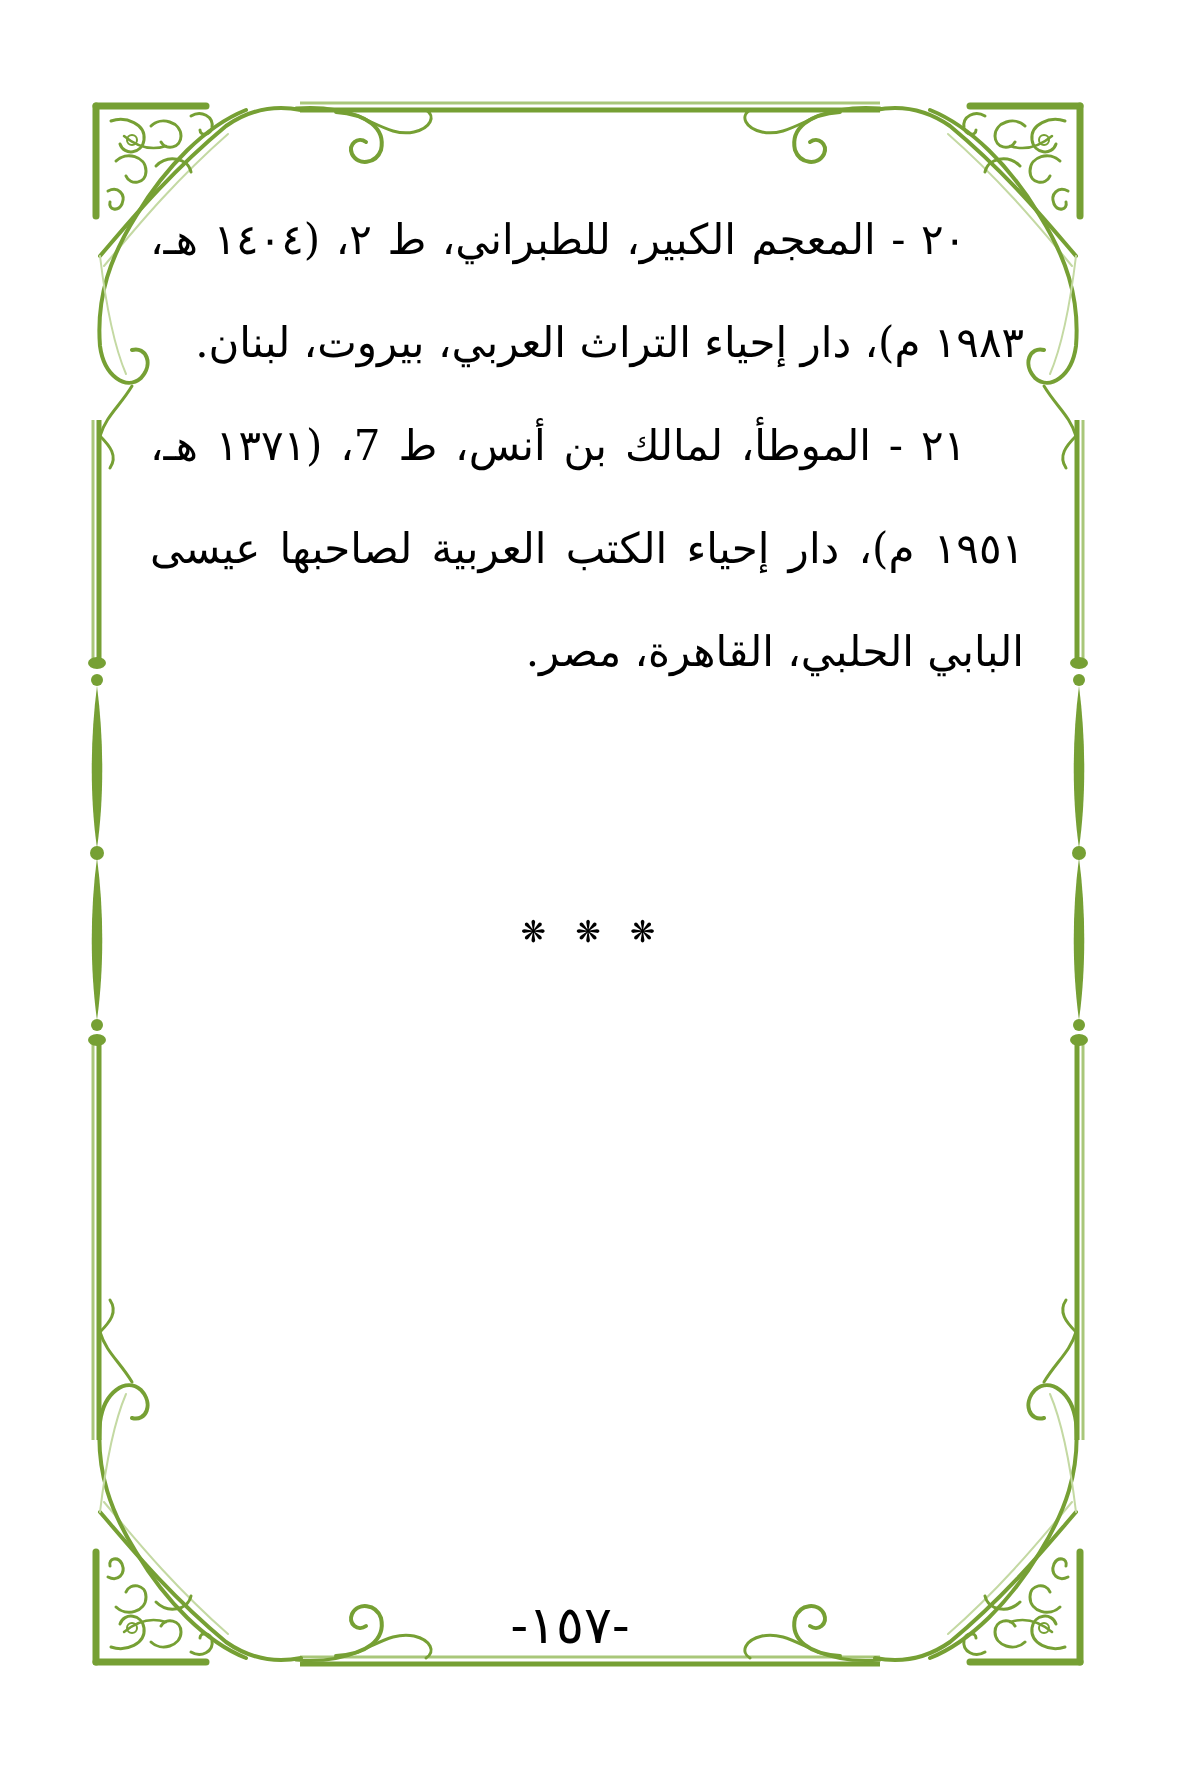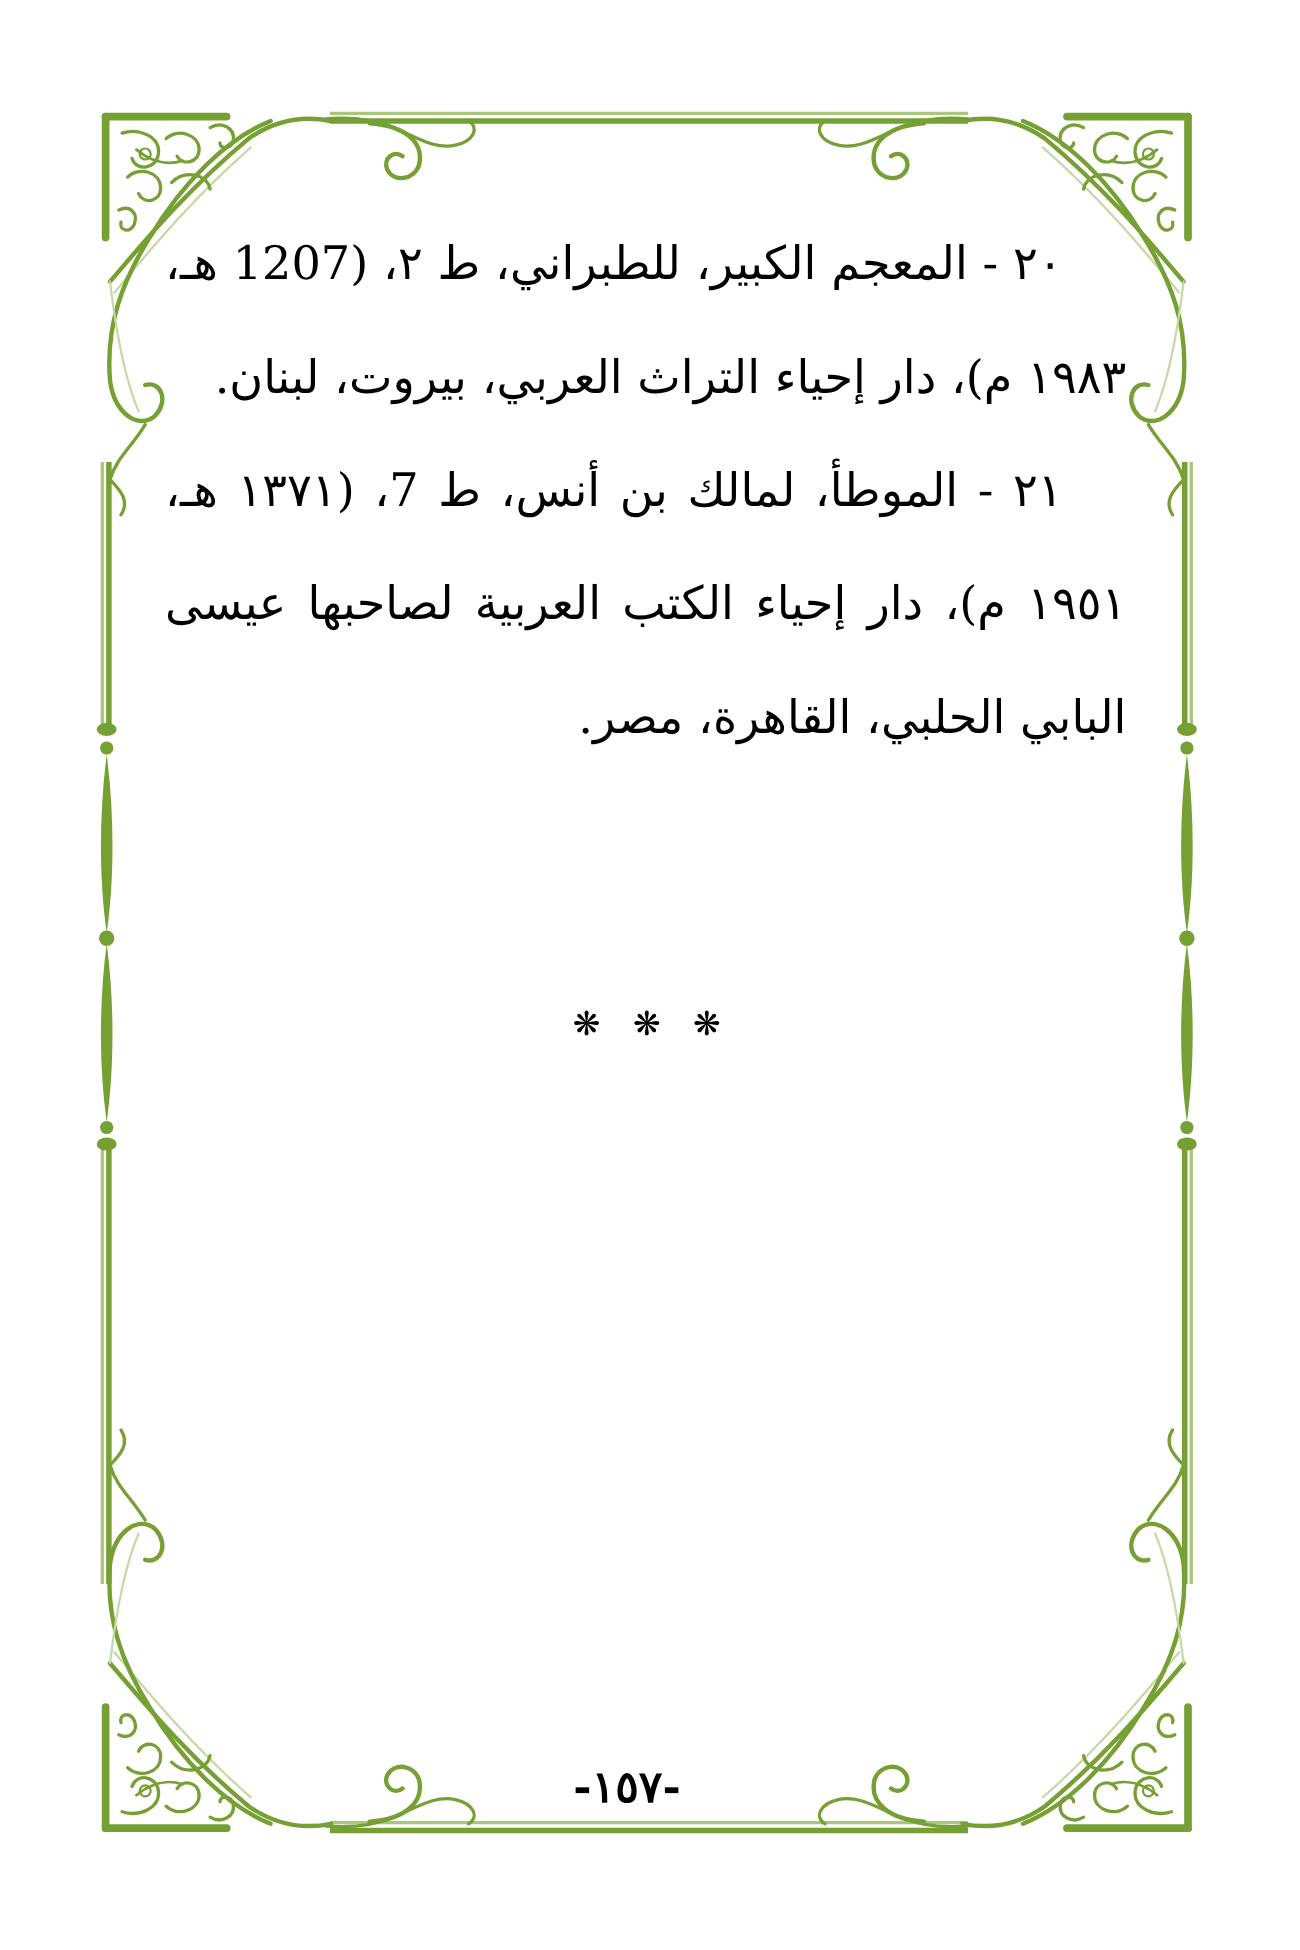--- a/index.html
+++ b/index.html
@@ -51,23 +51,22 @@
       display: inline-block;
       margin: 0 4px;
     }
     .page-number {
       position: absolute;
       left: 0;
       width: 1140px;
       top: 1600px;
       text-align: center;
       direction: rtl;
-      font-size: 40px;
+      font-size: 52px;
       line-height: 50px;
-      font-weight: bold;
     }
   </style>
 </head>
 <body>
 
 <svg class="frame-svg" viewBox="0 0 1182 1773" xmlns="http://www.w3.org/2000/svg">
   <defs>
     <g id="corner" fill="none" stroke="#76a034" stroke-linecap="round">
 
       <path d="M0 0 L0 110" stroke-width="7"></path>
@@ -138,21 +137,21 @@
     <ellipse cx="1079" cy="1040" rx="9" ry="6"></ellipse>
   </g>
 
   <use href="#corner" transform="translate(96,106)"></use>
   <use href="#corner" transform="translate(1080,106) scale(-1,1)"></use>
   <use href="#corner" transform="translate(96,1662) scale(1,-1)"></use>
   <use href="#corner" transform="translate(1080,1662) scale(-1,-1)"></use>
 </svg>
 
 <div class="content">
-  <p class="entry">٢٠ - المعجم الكبير، للطبراني، ط ٢، (1207 هـ، ١٩٨٣ م)، دار إحياء التراث العربي، بيروت، لبنان.</p>
+  <p class="entry">٢٠ - المعجم الكبير، للطبراني، ط ٢، (١٤٠٤ هـ، ١٩٨٣ م)، دار إحياء التراث العربي، بيروت، لبنان.</p>
   <p class="entry">٢١ - الموطأ، لمالك بن أنس، ط 7، (١٣٧١ هـ، ١٩٥١ م)، دار إحياء الكتب العربية لصاحبها عيسى البابي الحلبي، القاهرة، مصر.</p>
 </div>
 
 <div class="stars">
   <span>❋</span>
   <span>❋</span>
   <span>❋</span>
 </div>
 
 <div class="page-number">-١٥٧-</div>

